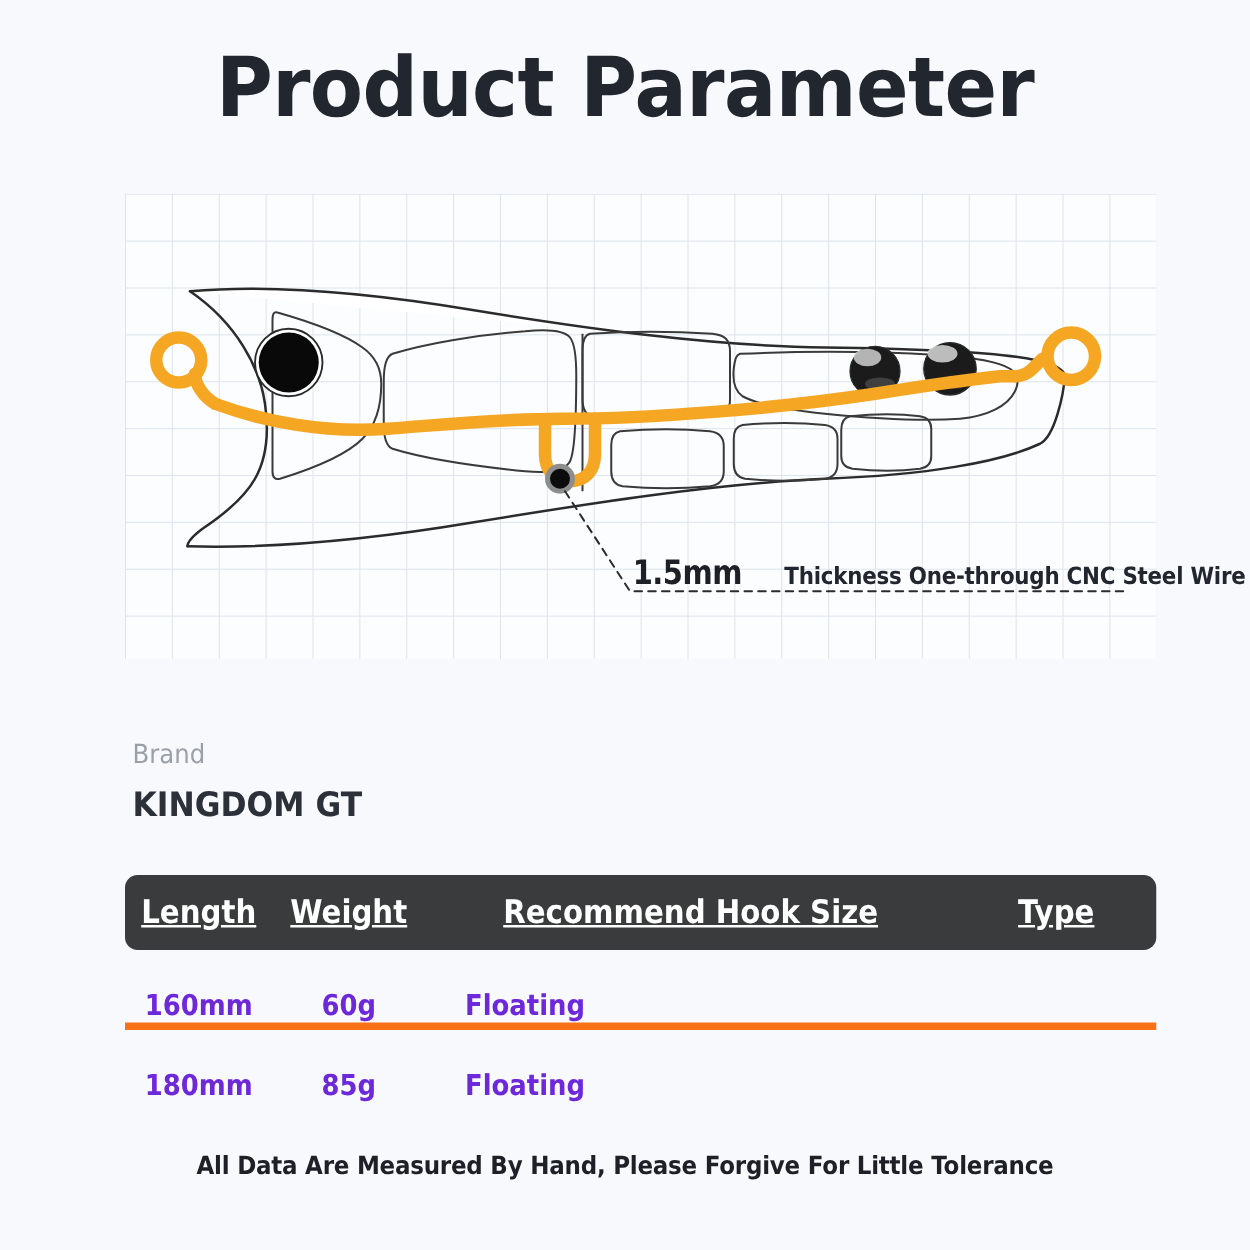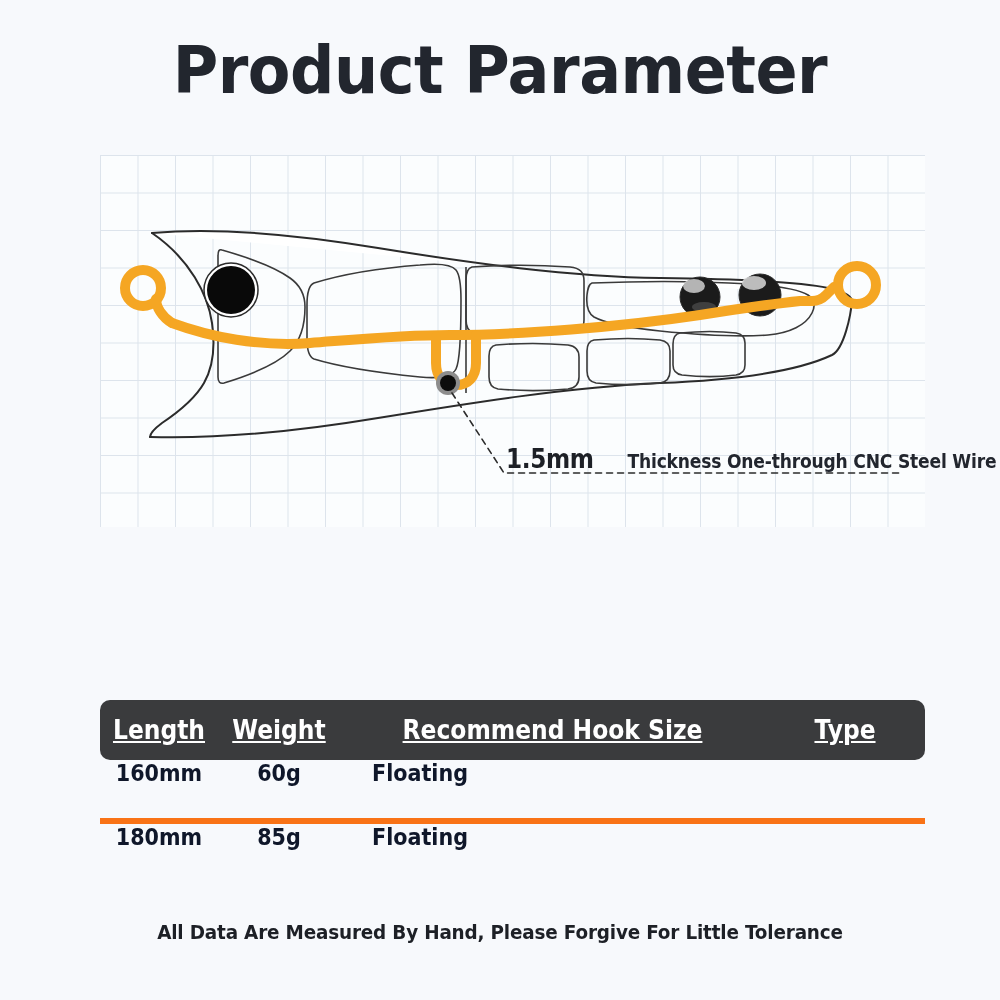--- a/index.html
+++ b/index.html
@@ -128,23 +128,23 @@
     display: flex;
     align-items: center;
     height: 60px;
     background: #3a3b3d;
     border-radius: 10px;
     color: #ffffff;
     text-decoration: underline;
   }
   .t-row {
     display: flex;
-    align-items: flex-start;
+    align-items: flex-end;
     height: 58px;
-    color: #0f172a;
+    color: #6d28d9;
   }
   .t-row.divided {
     border-top: 6px solid #f97316;
   }
   .c-length { width: 118px; text-align: center; }
   .c-weight { width: 122px; text-align: center; }
   .c-hook   { flex: 1; text-align: center; }
   .c-type   { width: 160px; text-align: center; }
 
   .t-head .c-length,
@@ -290,20 +290,24 @@
       </g>
     </svg>
   </div>
 
   <div class="callout">
     <span class="callout-value">1.5mm</span>
     <span class="callout-label">Thickness One-through CNC Steel Wire</span>
   </div>
 
   <div class="info-row">
+    <div>
+      <div class="info-label">Brand</div>
+      <div class="info-value">KINGDOM GT</div>
+    </div>
   </div>
 
   <div class="table">
     <div class="t-head">
       <div class="c-length">Length</div>
       <div class="c-weight">Weight</div>
       <div class="c-hook">Recommend Hook Size</div>
       <div class="c-type">Type</div>
     </div>
 

